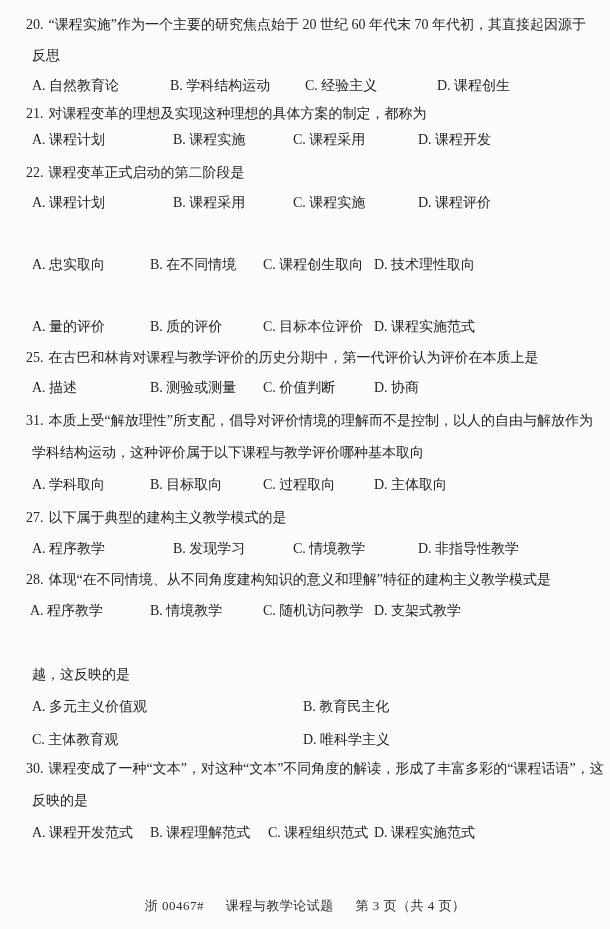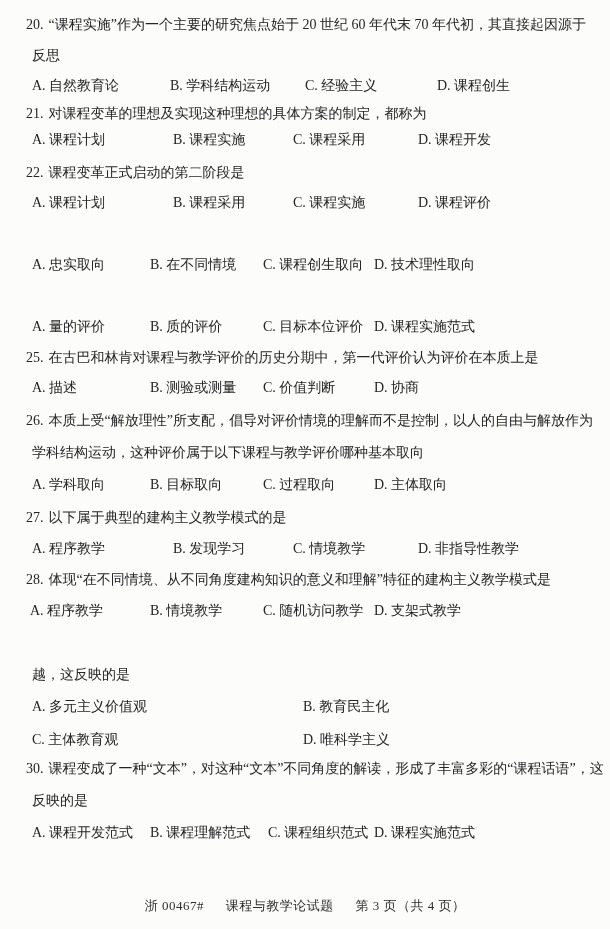--- a/index.html
+++ b/index.html
@@ -88,21 +88,21 @@
   </div>
 
   <div class="qline" style="top:349px"><span class="qnum">25.</span><span>在古巴和林肯对课程与教学评价的历史分期中，第一代评价认为评价在本质上是</span></div>
   <div class="orow" style="top:379px">
     <span class="opt" style="left:32px">A. 描述</span>
     <span class="opt" style="left:150px">B. 测验或测量</span>
     <span class="opt" style="left:263px">C. 价值判断</span>
     <span class="opt" style="left:374px">D. 协商</span>
   </div>
 
-  <div class="qline" style="top:412px"><span class="qnum">26.</span><span>本质上受“解放理性”所支配，倡导对评价情境的理解而不是控制，以人的自由与解放作为</span></div>
+  <div class="qline" style="top:412px"><span class="qnum">31.</span><span>本质上受“解放理性”所支配，倡导对评价情境的理解而不是控制，以人的自由与解放作为</span></div>
   <div class="cline" style="top:444px">学科结构运动，这种评价属于以下课程与教学评价哪种基本取向</div>
   <div class="orow" style="top:476px">
     <span class="opt" style="left:32px">A. 学科取向</span>
     <span class="opt" style="left:150px">B. 目标取向</span>
     <span class="opt" style="left:263px">C. 过程取向</span>
     <span class="opt" style="left:374px">D. 主体取向</span>
   </div>
 
   <div class="qline" style="top:509px"><span class="qnum">27.</span><span>以下属于典型的建构主义教学模式的是</span></div>
   <div class="orow" style="top:540px">

